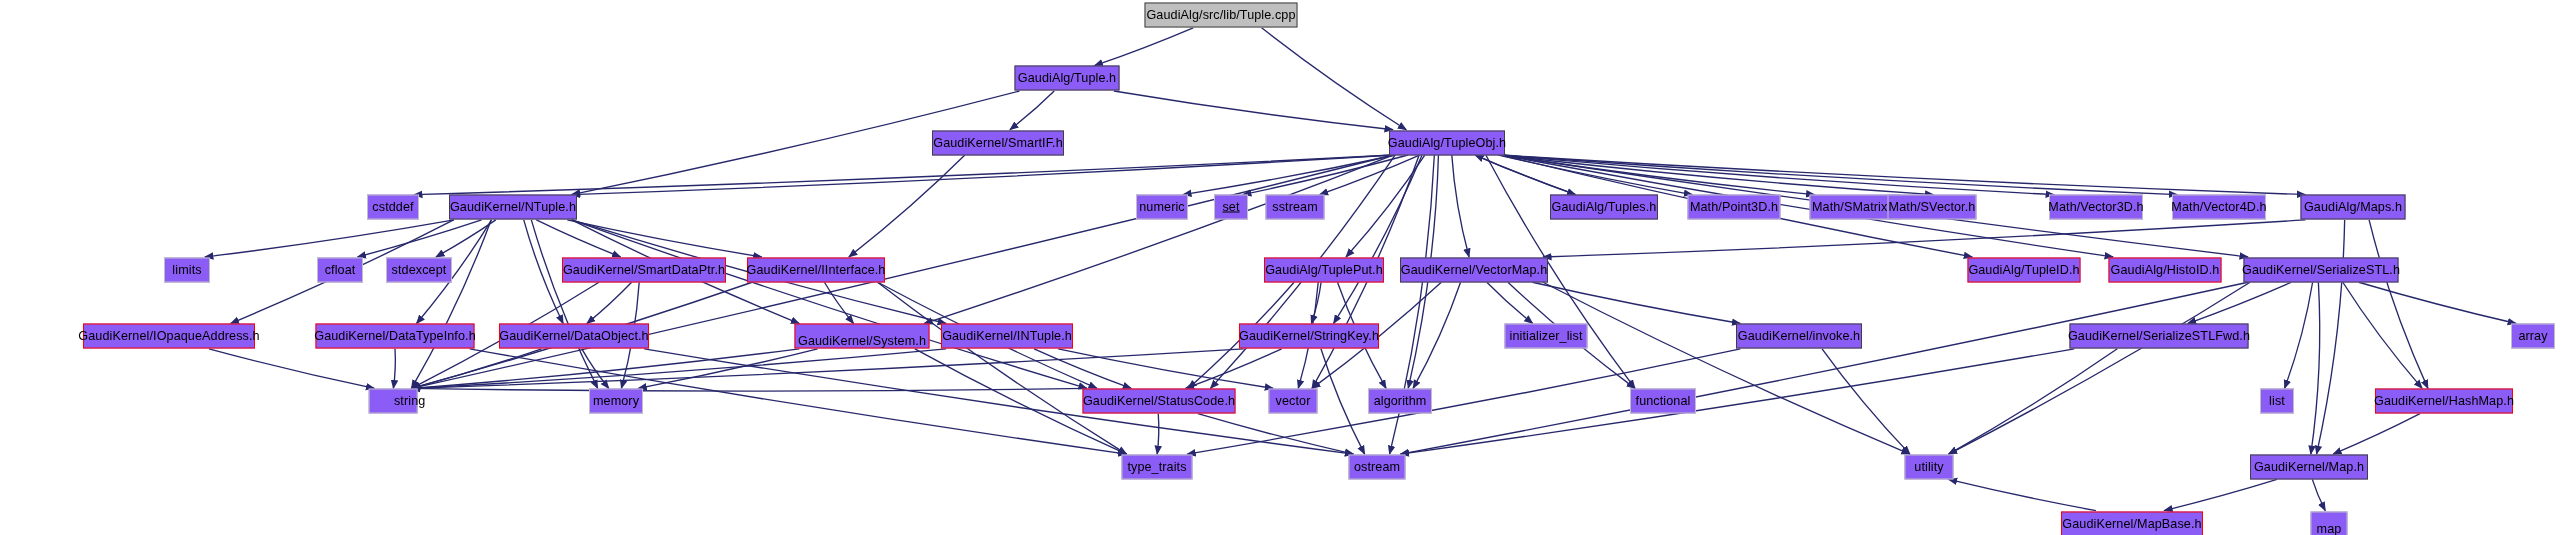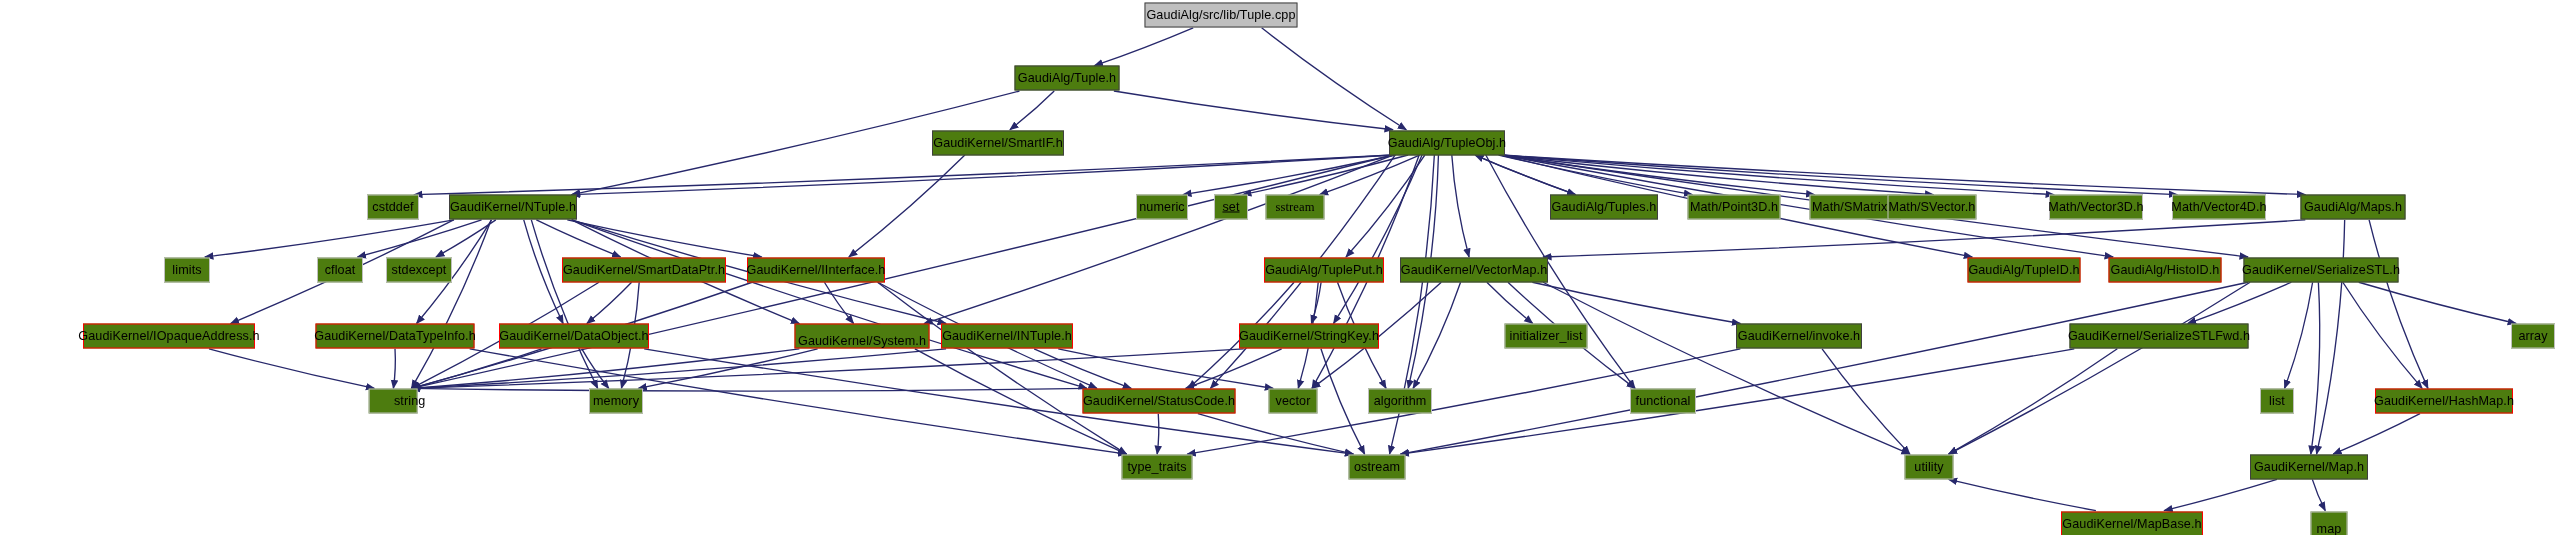--- a/index.html
+++ b/index.html
@@ -25,21 +25,21 @@
     pointer-events: none;
   }
   .node {
     position: absolute;
     box-sizing: border-box;
     display: flex;
     align-items: center;
     justify-content: center;
     white-space: nowrap;
     height: 25px;
-    background: #4d7c0f;
+    background: #8b5cf6;
     border: 0.8px solid #b0b0b0;
     font-size: 12.6px;
     line-height: 1;
     color: #000000;
     padding: 0 6.7px;
     transform: translate(-50%, -50%);
     letter-spacing: 0.1px;
   }
   .node.root {
     background: #bfbfbf;
@@ -186,21 +186,21 @@
       </div>
       <div class="node hdr" style="left: 513px; top: 207px; width: 128px;">
         <span class="node-label">GaudiKernel/NTuple.h</span>
       </div>
       <div class="node sys" style="left: 1162px; top: 207px; width: 52px;">
         <span class="node-label">numeric</span>
       </div>
       <div class="node sys" style="left: 1231px; top: 207px; width: 34px; text-decoration: underline;">
         <span class="node-label">set</span>
       </div>
-      <div class="node sys" style="left: 1295px; top: 207px; width: 59px; font-family: Liberation Serif, serif;">
+      <div class="node sys" style="left: 1295px; top: 207px; width: 59px;">
         <span class="node-label">sstream</span>
       </div>
       <div class="node hdr" style="left: 1604px; top: 207px; width: 108px;">
         <span class="node-label">GaudiAlg/Tuples.h</span>
       </div>
       <div class="node sys" style="left: 1734px; top: 207px; width: 93px;">
         <span class="node-label">Math/Point3D.h</span>
       </div>
       <div class="node sys" style="left: 1855px; top: 207px; width: 91px;">
         <span class="node-label">Math/SMatrix.h</span>

